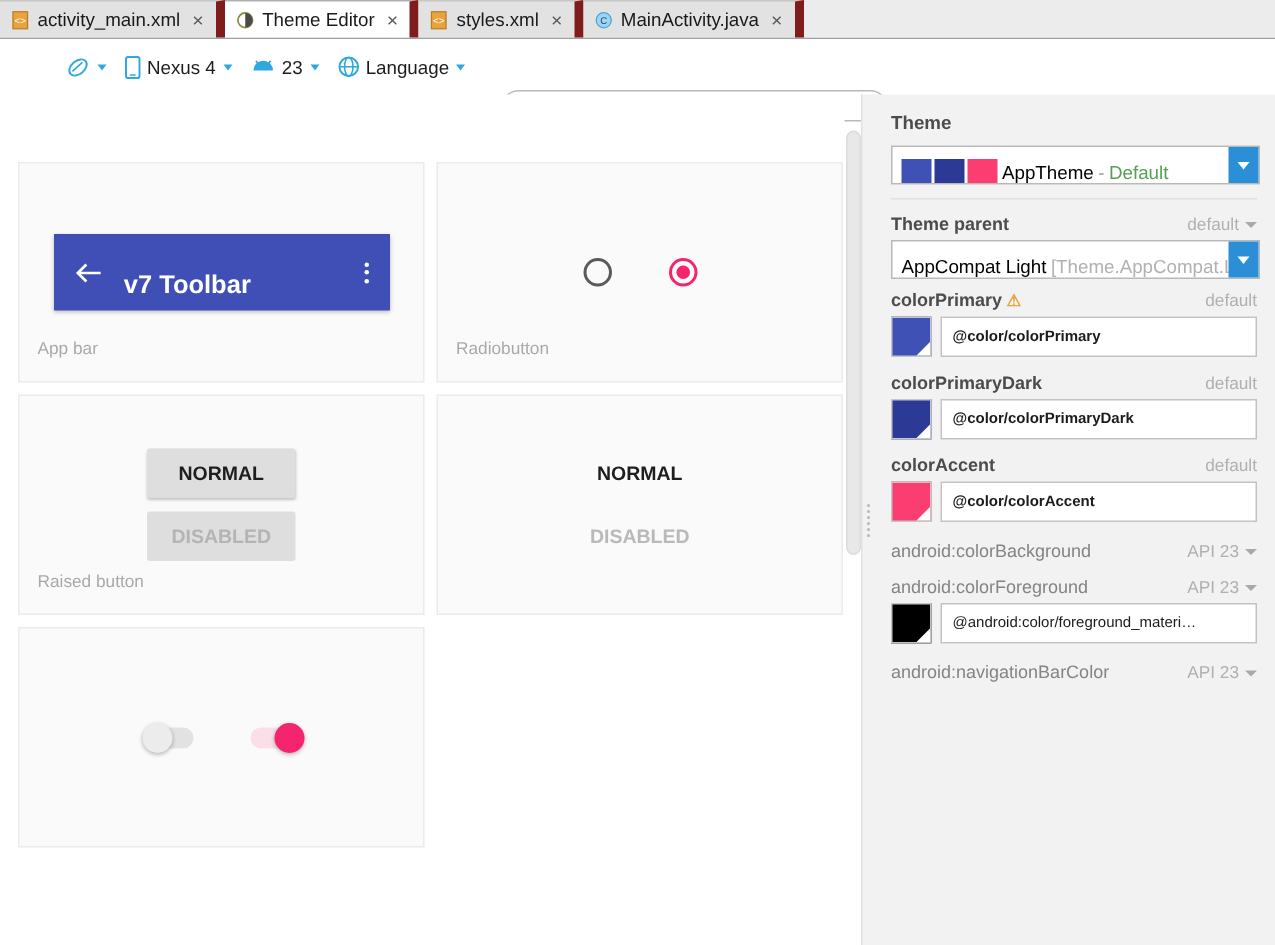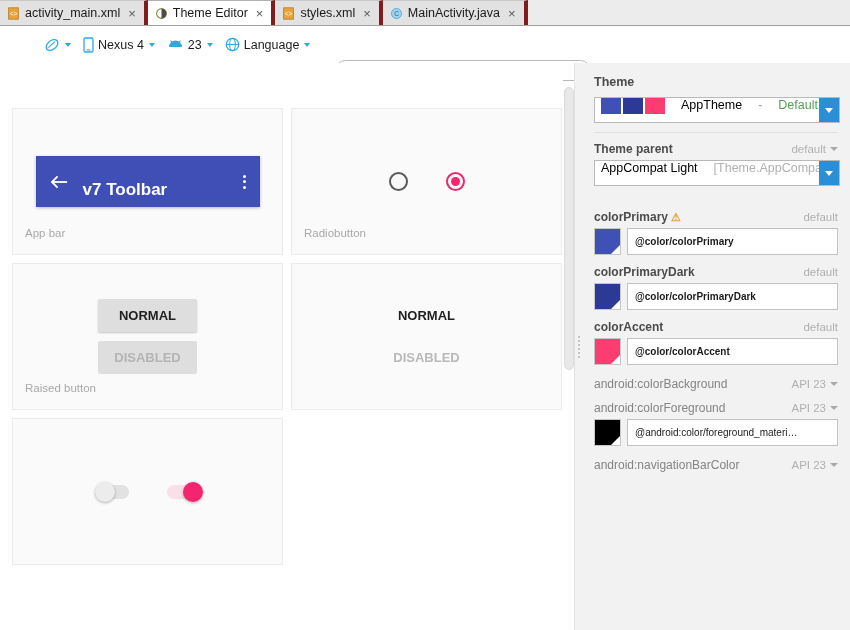--- a/index.html
+++ b/index.html
@@ -22,21 +22,21 @@
   }
   .tab {
     height: 25px;
     display: flex;
     align-items: center;
     gap: 5px;
     padding: 0 8px 0 7px;
     font-size: 12.5px;
     color: #1a1a1a;
     background: #e2e2e2;
-    border-right: 4px solid #7f1d1d;
+    border-right: 6px solid #7f1d1d;
     border-top: 1px solid #c8c8c8;
     white-space: nowrap;
   }
   .tab.active {
     background: #ffffff;
     border-top: 1px solid #b0b0b0;
   }
   .tab .tclose {
     color: #5a5a5a;
     font-size: 13px;
@@ -295,22 +295,22 @@
     display: flex;
     height: 26px;
     border: 1px solid #b9b9b9;
     background: #fff;
     margin: 0 2px 0 4px;
     align-items: stretch;
   }
   .combo .cval {
     flex: 1;
     display: flex;
-    align-items: flex-start;
-    gap: 16px;
+    align-items: flex-end;
+    gap: 3px;
     padding: 0 6px;
     overflow: hidden;
     white-space: nowrap;
     font-size: 12.5px;
   }
   .chips { display: flex; gap: 2px; }
   .chip { width: 20px; height: 16px; display: block; }
   .cbtn {
     width: 20px;
     background: #2b8fd8;
@@ -571,21 +571,21 @@
   <div class="combo">
     <div class="cval">
       <span>AppCompat Light</span>
       <span class="dim-brackets">[Theme.AppCompat.Li</span>
     </div>
     <div class="cbtn">
       <span class="cb"></span>
     </div>
   </div>
 
-  <div style="margin-top:24px">
+  <div style="margin-top:7px">
     <div class="hrow">
       <span class="attr-name">
         <span>colorPrimary</span>
         <span class="warn" style="color:#e8a33d">⚠</span>
       </span>
       <span class="attr-right">
         <span>default</span>
       </span>
     </div>
     <div class="valrow">

